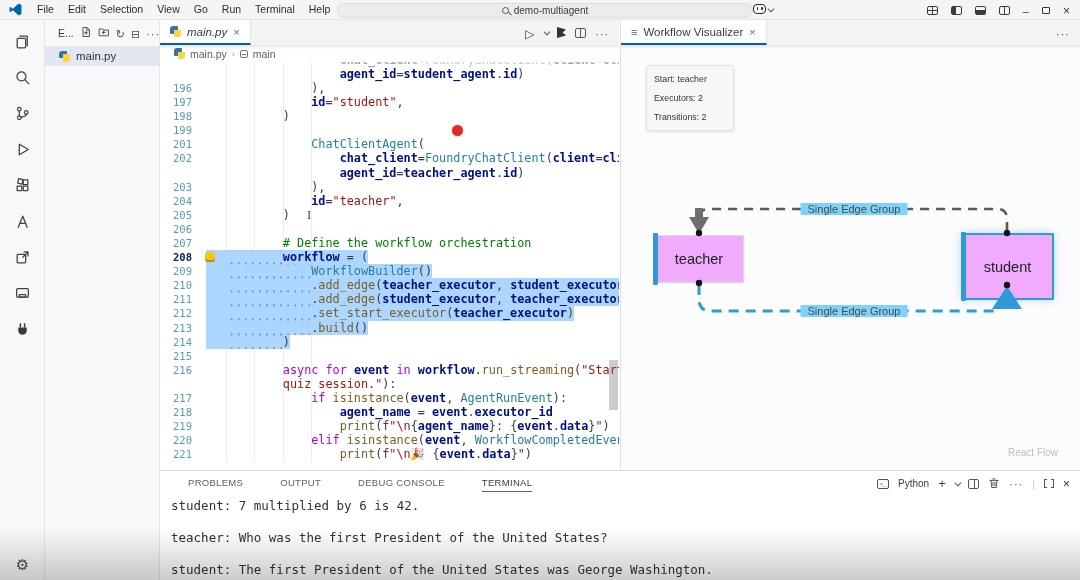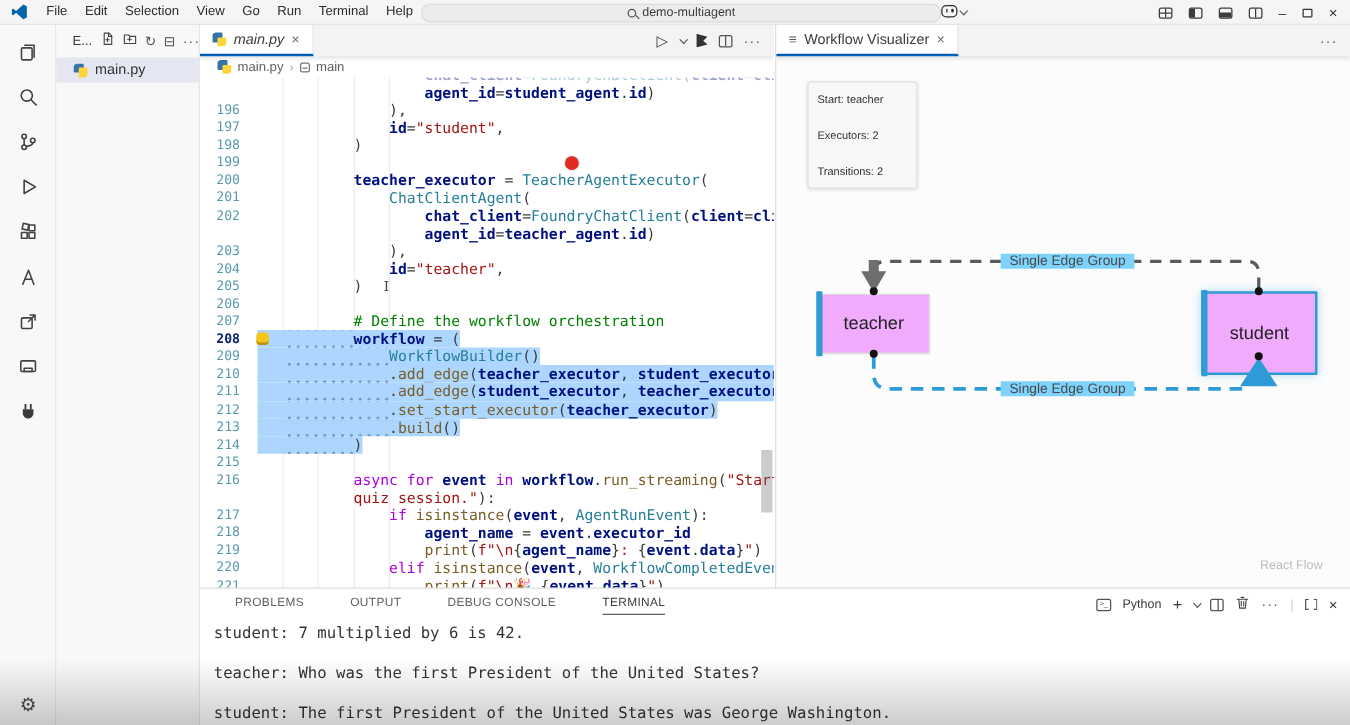--- a/index.html
+++ b/index.html
@@ -86,21 +86,21 @@
   .caret { display:inline-block; margin-left:17px; font-family:"DejaVu Serif",serif; font-size:11px; color:#444; }
   .caret::before { content:'I'; }
   .bulb { position:absolute; left:45px; top:2px; width:10px; height:10px; background:#f5c518; border-radius:3px; box-shadow:inset 0 -2px 0 rgba(120,80,0,.45); }
   .reddot { position:absolute; left:292px; top:72px; width:11px; height:11px; border-radius:50%; background:#e02a22; box-shadow:0 0 2px rgba(0,0,0,.3); }
   .ed-scroll { position:absolute; right:1px; top:340px; width:9px; height:50px; background:rgba(110,110,110,.35); z-index:2; }
 
   
   .rightpanel { position:absolute; left:620px; top:20px; width:460px; height:450px; background:#fcfcfc; border-left:1px solid #e0e0e0; overflow:hidden; }
   .rp-content { position:absolute; left:0; top:25px; right:0; bottom:0; }
   .g-lines::before { content:'≡'; font-size:11px; color:#555; }
-  .infocard { position:absolute; left:25px; top:20px; width:88px; background:#f7f7f7; border:1px solid #e2e2e2; border-radius:3px; box-shadow:0 1px 3px rgba(0,0,0,.12); padding:8px 7px; display:flex; flex-direction:column; gap:19px; z-index:3; }
+  .infocard { position:absolute; left:25px; top:20px; width:88px; background:#f7f7f7; border:1px solid #e2e2e2; border-radius:3px; box-shadow:0 1px 3px rgba(0,0,0,.12); padding:8px 7px; display:flex; flex-direction:column; gap:9px; z-index:3; }
   .infocard div { font-size:8.8px; color:#333; }
   .node { position:absolute; background:#f0abfc; border:1px solid #dcdcdc; display:flex; align-items:center; justify-content:center; font-size:14.5px; color:#222; z-index:2; border-radius:1px; }
   .node .bar { position:absolute; left:-2px; top:-3px; bottom:-3px; width:5px; background:#2e9bd6; border-radius:1px; }
   .node.teacher { left:33px; top:190px; width:90px; height:48px; box-shadow:0 1px 2px rgba(0,0,0,.06); }
   .node.student { left:340px; top:188px; width:93px; height:67px; border:2px solid #2e9bd6; box-shadow:0 0 8px rgba(46,155,214,.35); }
   .edges { position:absolute; inset:0; z-index:2; pointer-events:none; }
   .edge-label { position:absolute; transform:translate(-50%,-50%); background:#7dd3fc; padding:0 7px; font-size:11px; color:#4a4a4a; z-index:3; white-space:nowrap; }
   .attribution { position:absolute; right:22px; bottom:12px; font-size:10px; color:#bcbcbc; z-index:3; }
 
   
@@ -270,24 +270,20 @@
         </div>
         <div class="crow">
           <span class="gut">198</span>
           <span class="ctext"><span class="tk-w">        </span><span class="tk-d">)</span></span>
         </div>
         <div class="crow">
           <span class="gut">199</span>
           <span class="ctext"></span>
         </div>
         <div class="crow">
-          <span class="gut">200</span>
-          <span class="ctext"><span class="tk-w">        </span><span class="tk-v">teacher_executor</span><span class="tk-d"> = </span><span class="tk-t">TeacherAgentExecutor</span><span class="tk-d">(</span></span>
-        </div>
-        <div class="crow">
           <span class="gut">201</span>
           <span class="ctext"><span class="tk-w">            </span><span class="tk-t">ChatClientAgent</span><span class="tk-d">(</span></span>
         </div>
         <div class="crow">
           <span class="gut">202</span>
           <span class="ctext"><span class="tk-w">                </span><span class="tk-v">chat_client</span><span class="tk-d">=</span><span class="tk-t">FoundryChatClient</span><span class="tk-d">(</span><span class="tk-v">client</span><span class="tk-d">=</span><span class="tk-v">client</span></span>
         </div>
         <div class="crow">
           <span class="gut"></span>
           <span class="ctext"><span class="tk-w">                </span><span class="tk-v">agent_id</span><span class="tk-d">=</span><span class="tk-v">teacher_agent</span><span class="tk-d">.</span><span class="tk-v">id</span><span class="tk-d">)</span></span>

